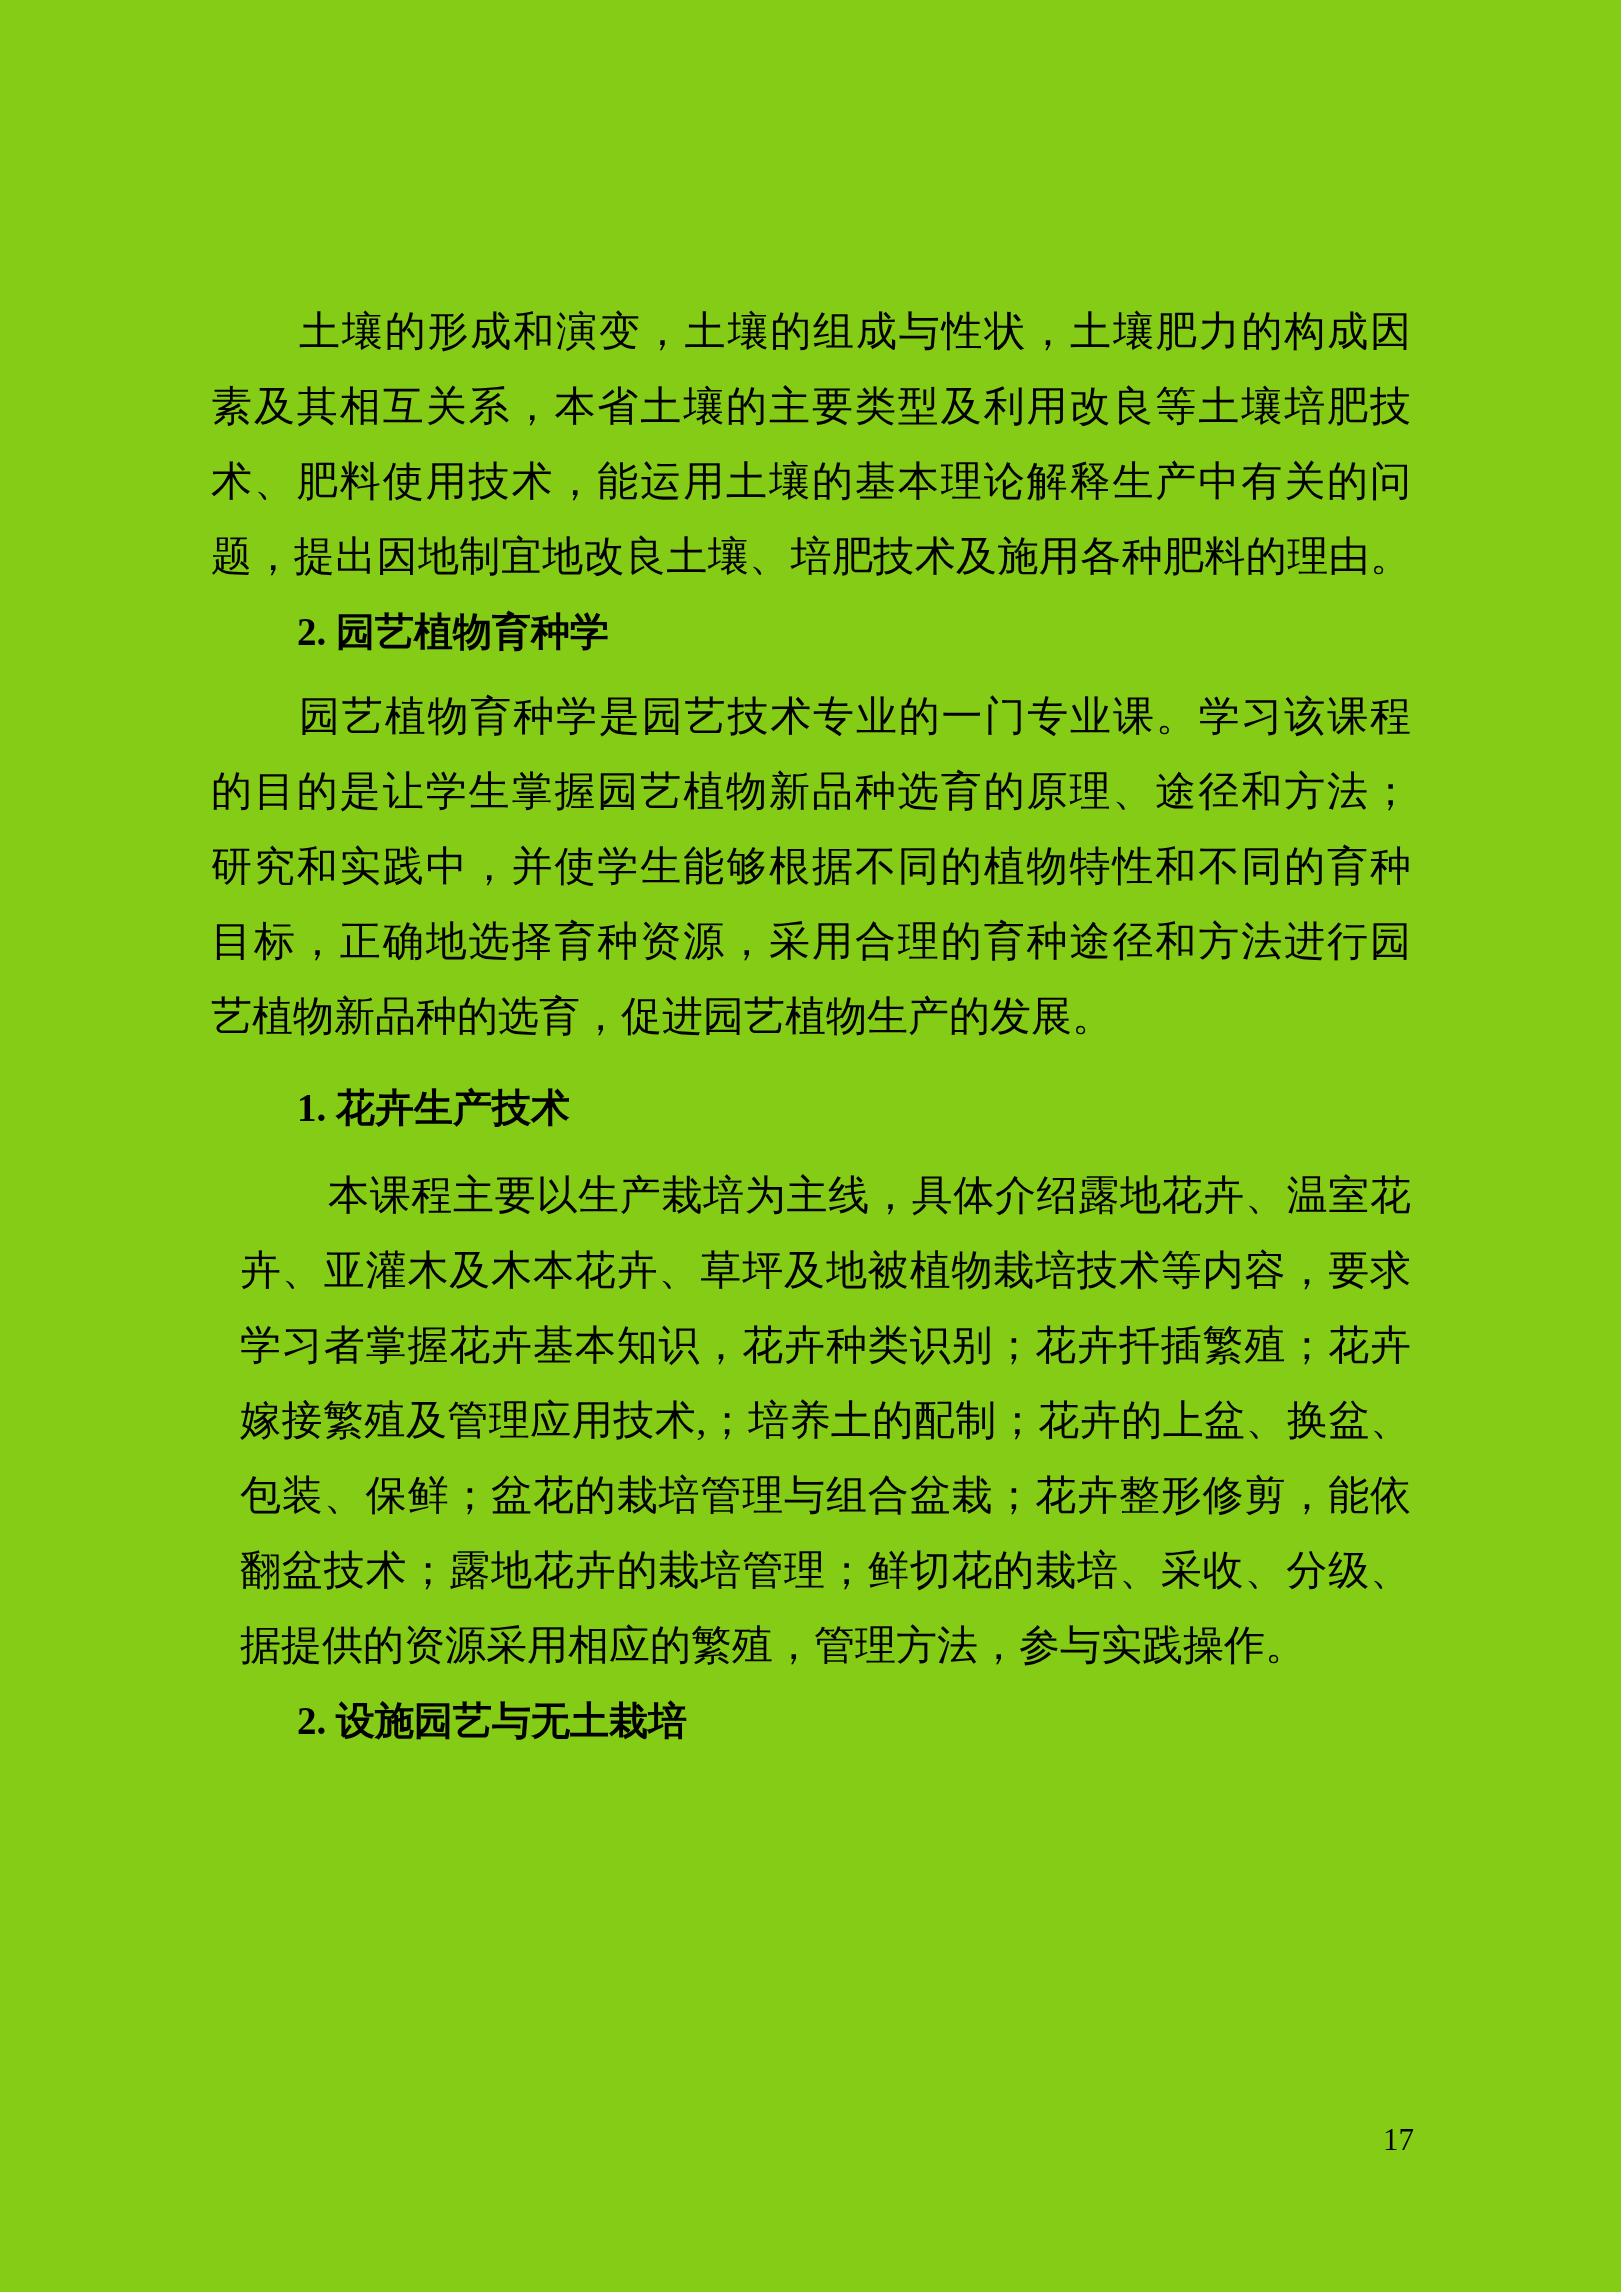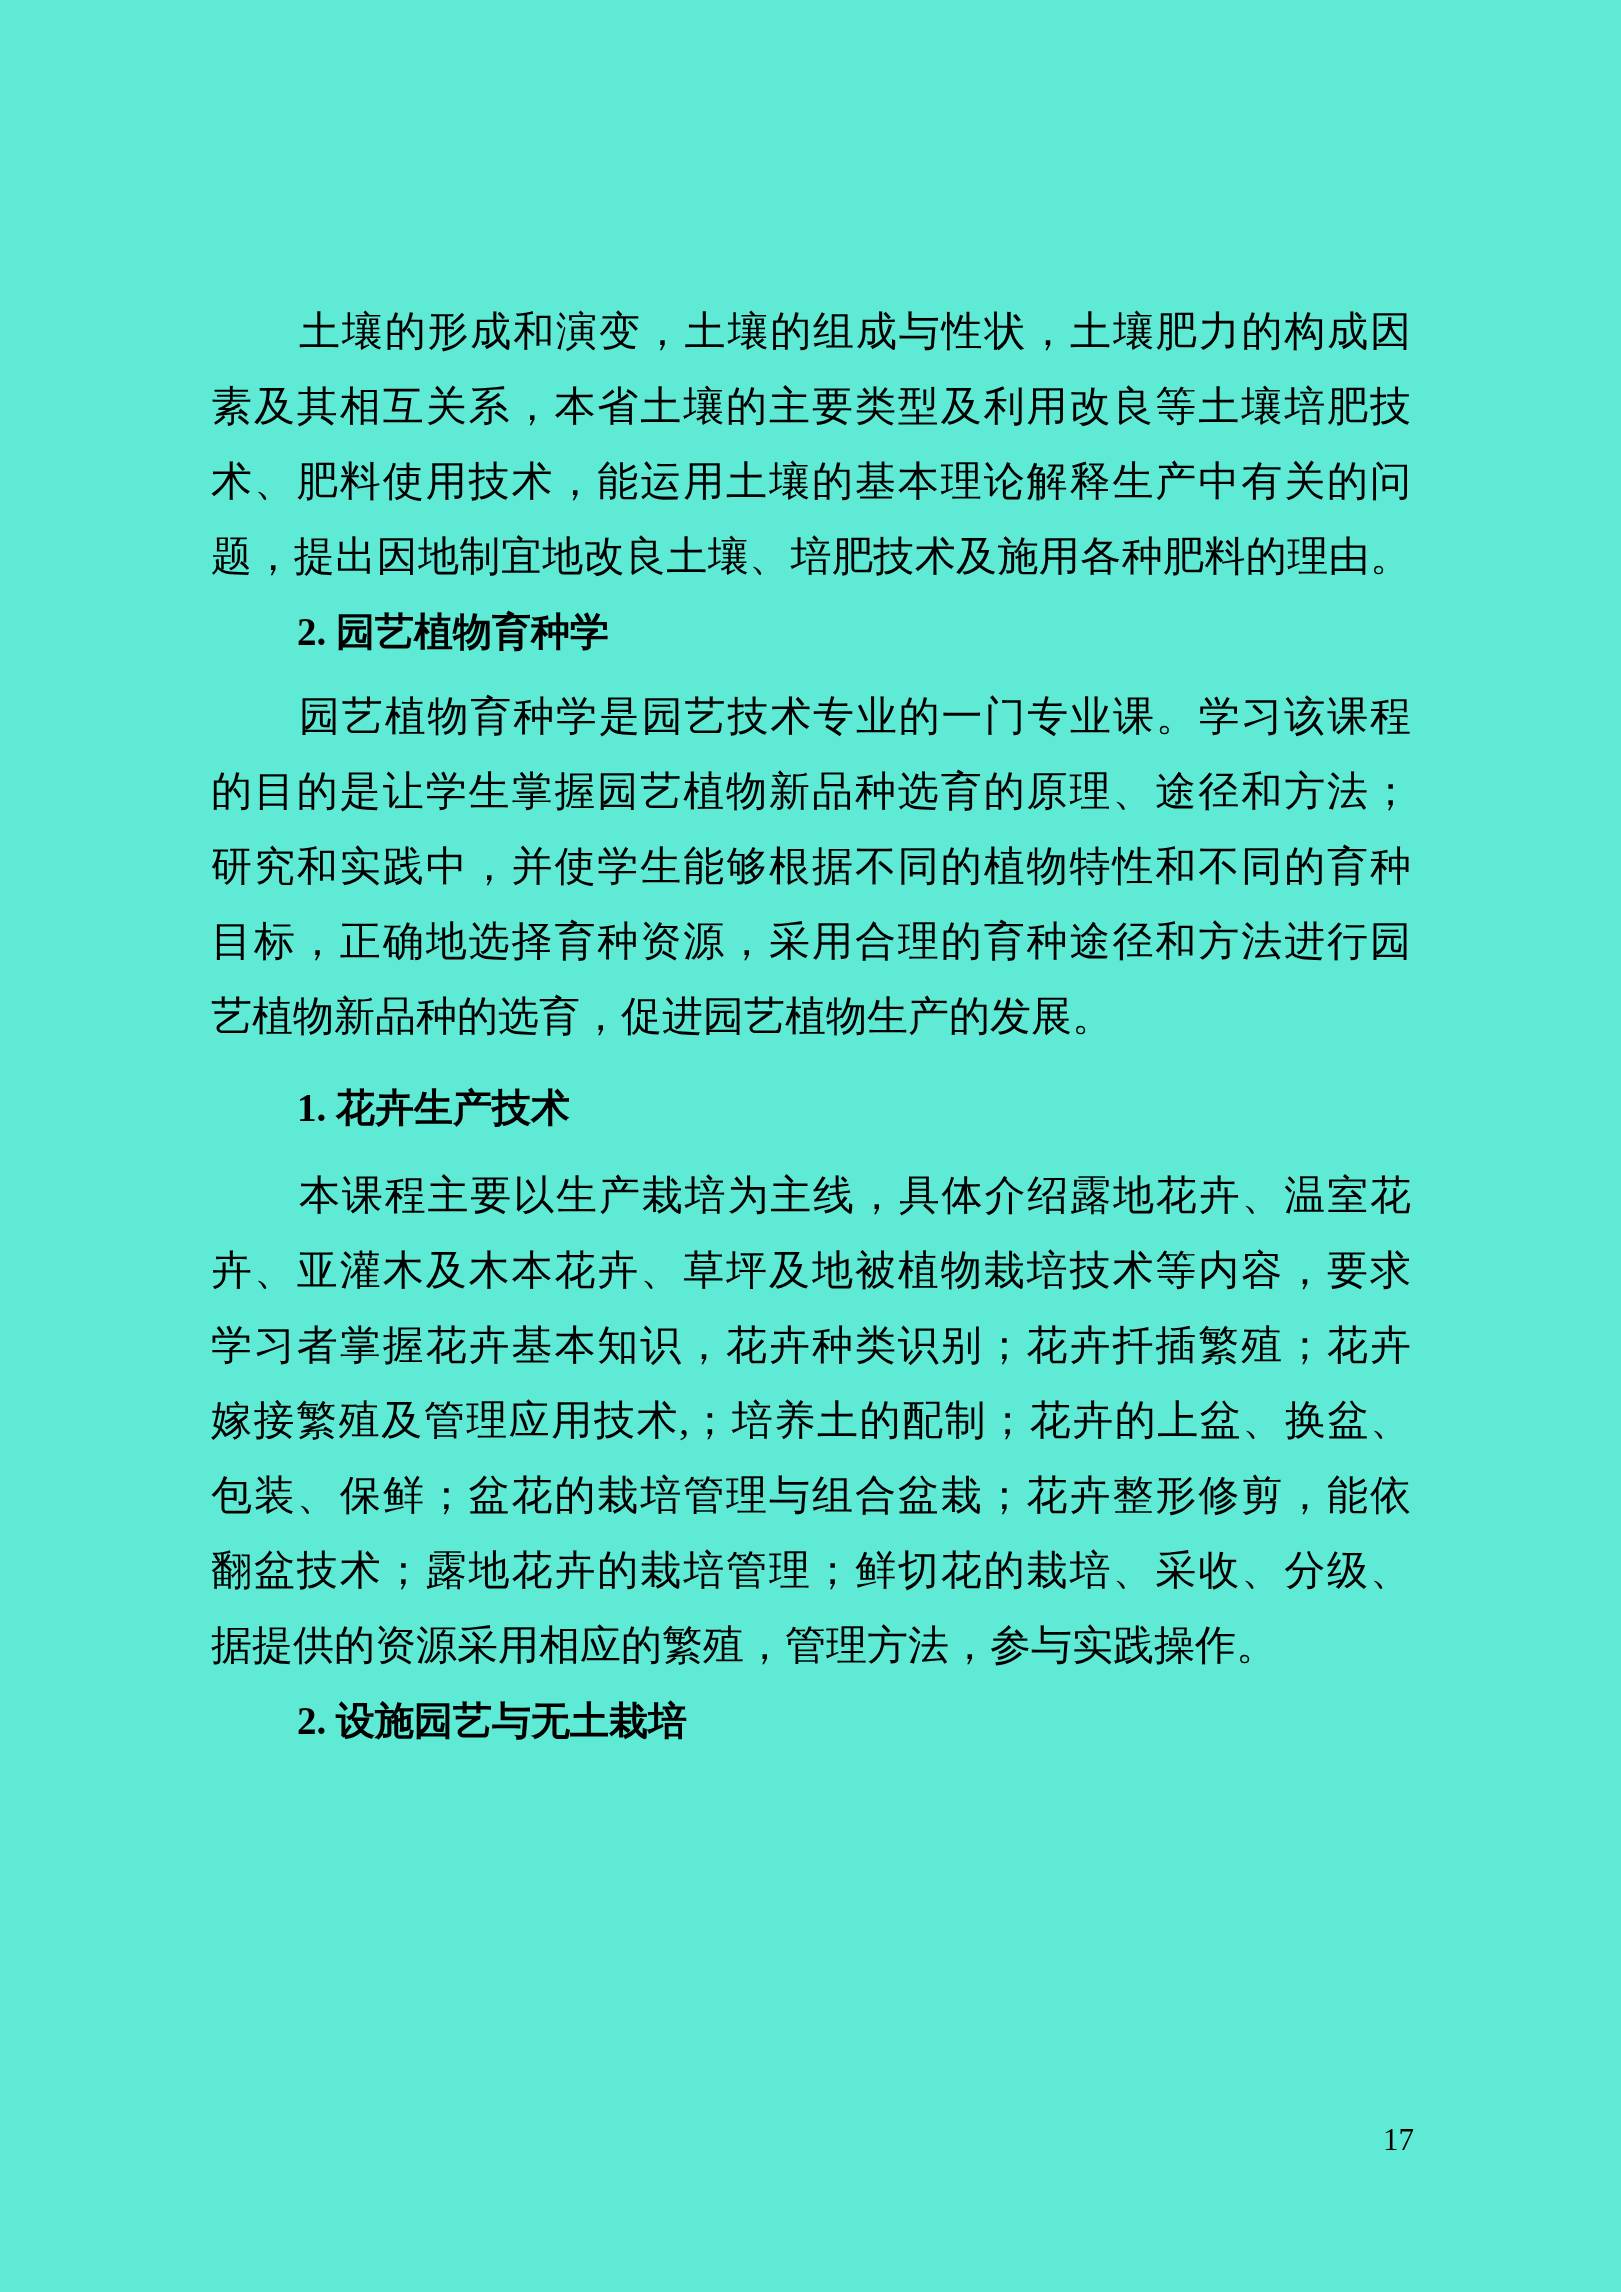--- a/index.html
+++ b/index.html
@@ -4,21 +4,21 @@
 <style>
   html, body {
     margin: 0;
     padding: 0;
     background: #ffffff;
   }
   .page {
     position: relative;
     width: 1621px;
     height: 2293px;
-    background: #5eead4;
+    background: #84cc16;
     color: #000000;
     font-family: "Liberation Serif", "DejaVu Serif", serif;
     overflow: hidden;
   }
   .content {
     position: absolute;
     top: 294px;
     left: 211px;
     width: 1200px;
   }
@@ -46,21 +46,21 @@
     font-size: 43px;
     font-weight: normal;
     line-height: 75px;
     height: 75px;
     padding-left: 80px;
     margin-top: 20.6px;
     overflow: hidden;
     letter-spacing: 2px;
   }
   .heading-flower { margin-top: 16.7px; }
-  .para-flower { margin-top: 12.7px; }
+  .para-flower { margin-top: 12.7px; margin-left: 29px; }
   .para-breeding { margin-top: 9.8px; }
   .page-number {
     position: absolute;
     top: 2120px;
     right: 207px;
     font-size: 31px;
     line-height: 39px;
     color: #000000;
   }
 </style>

